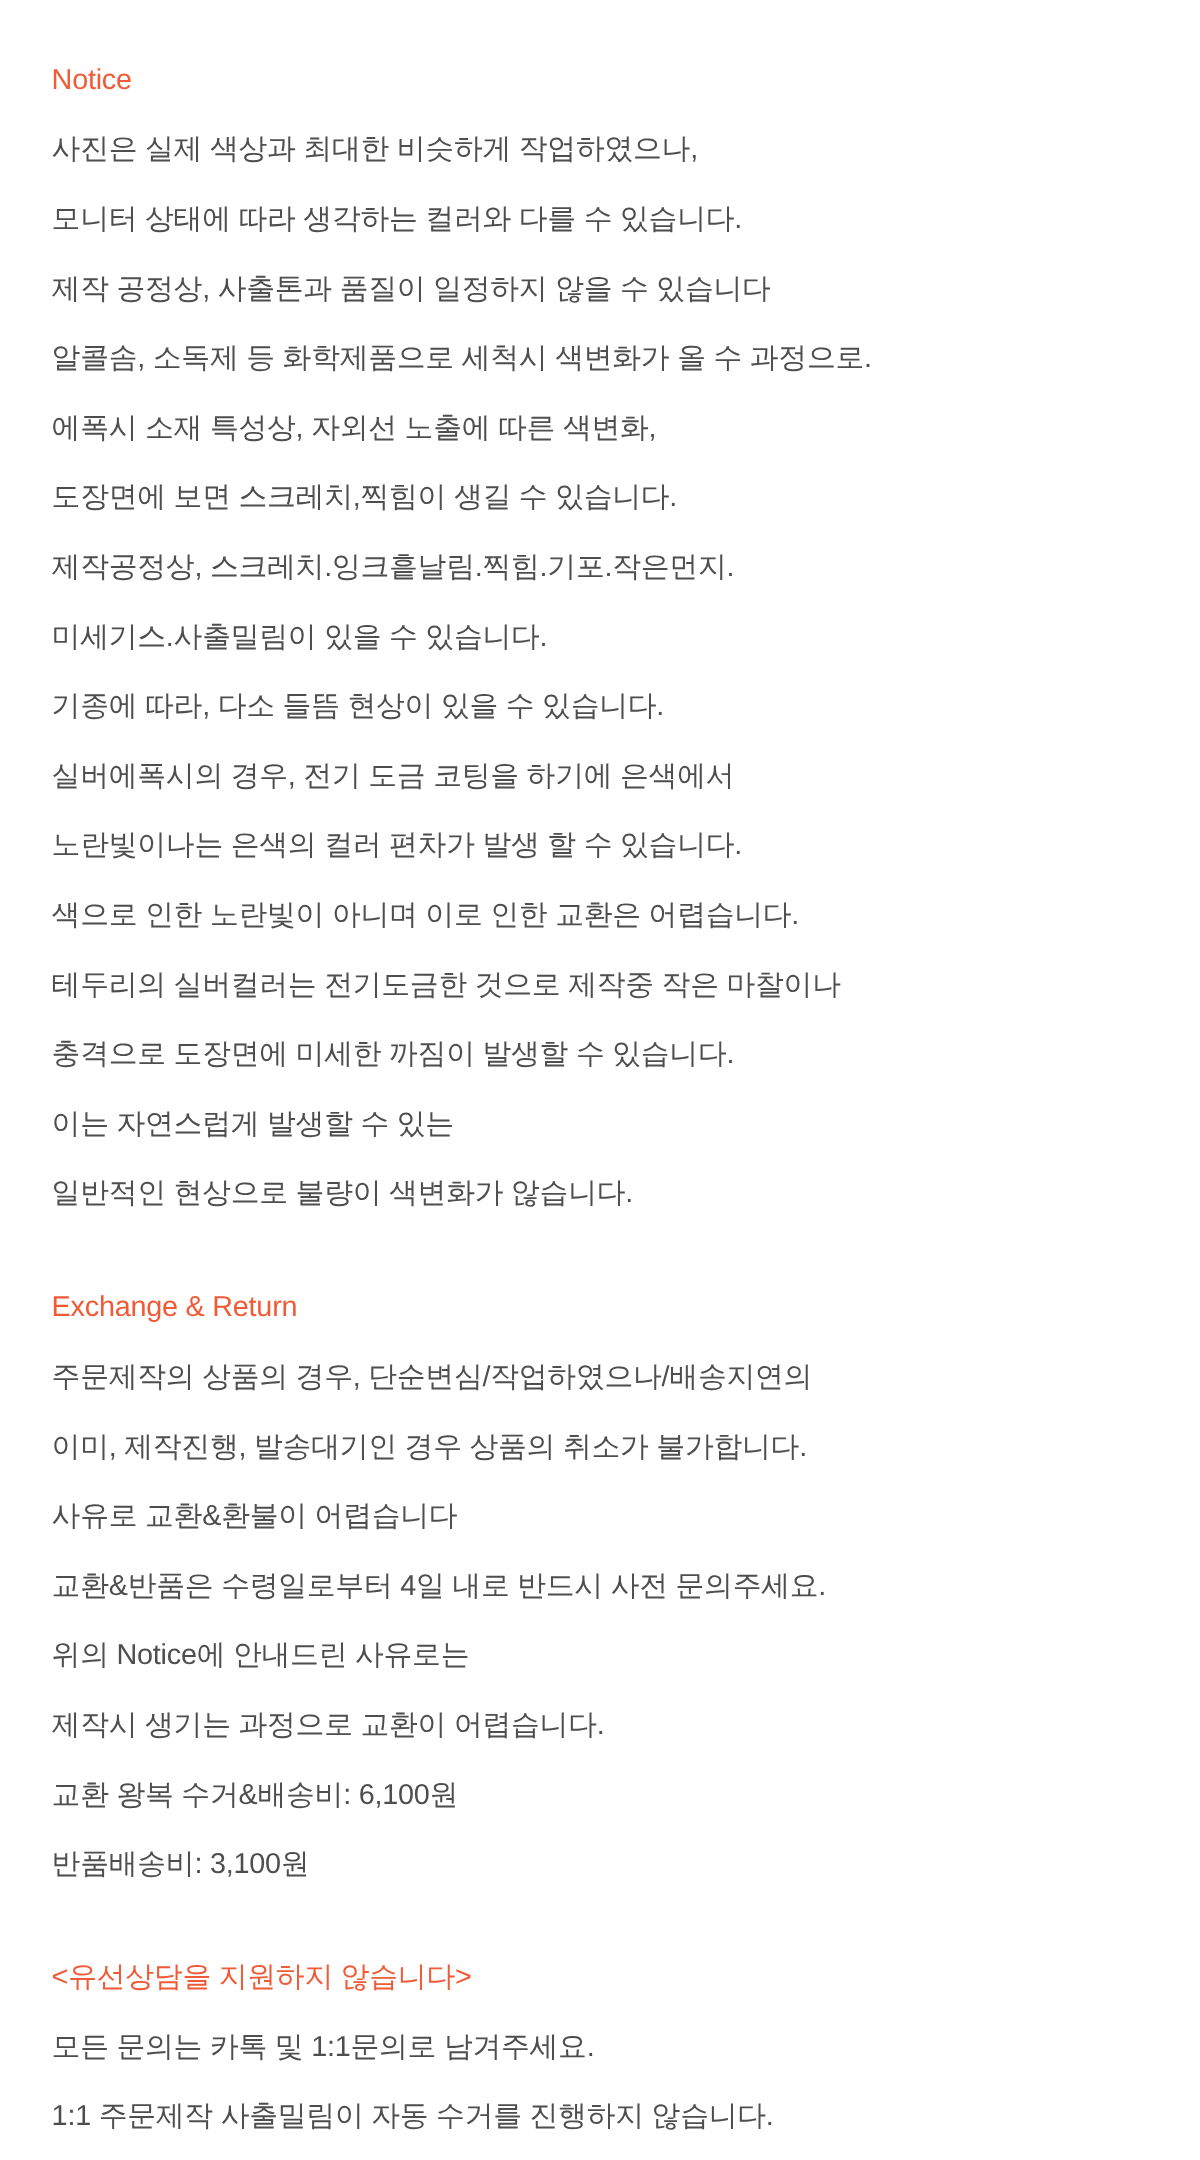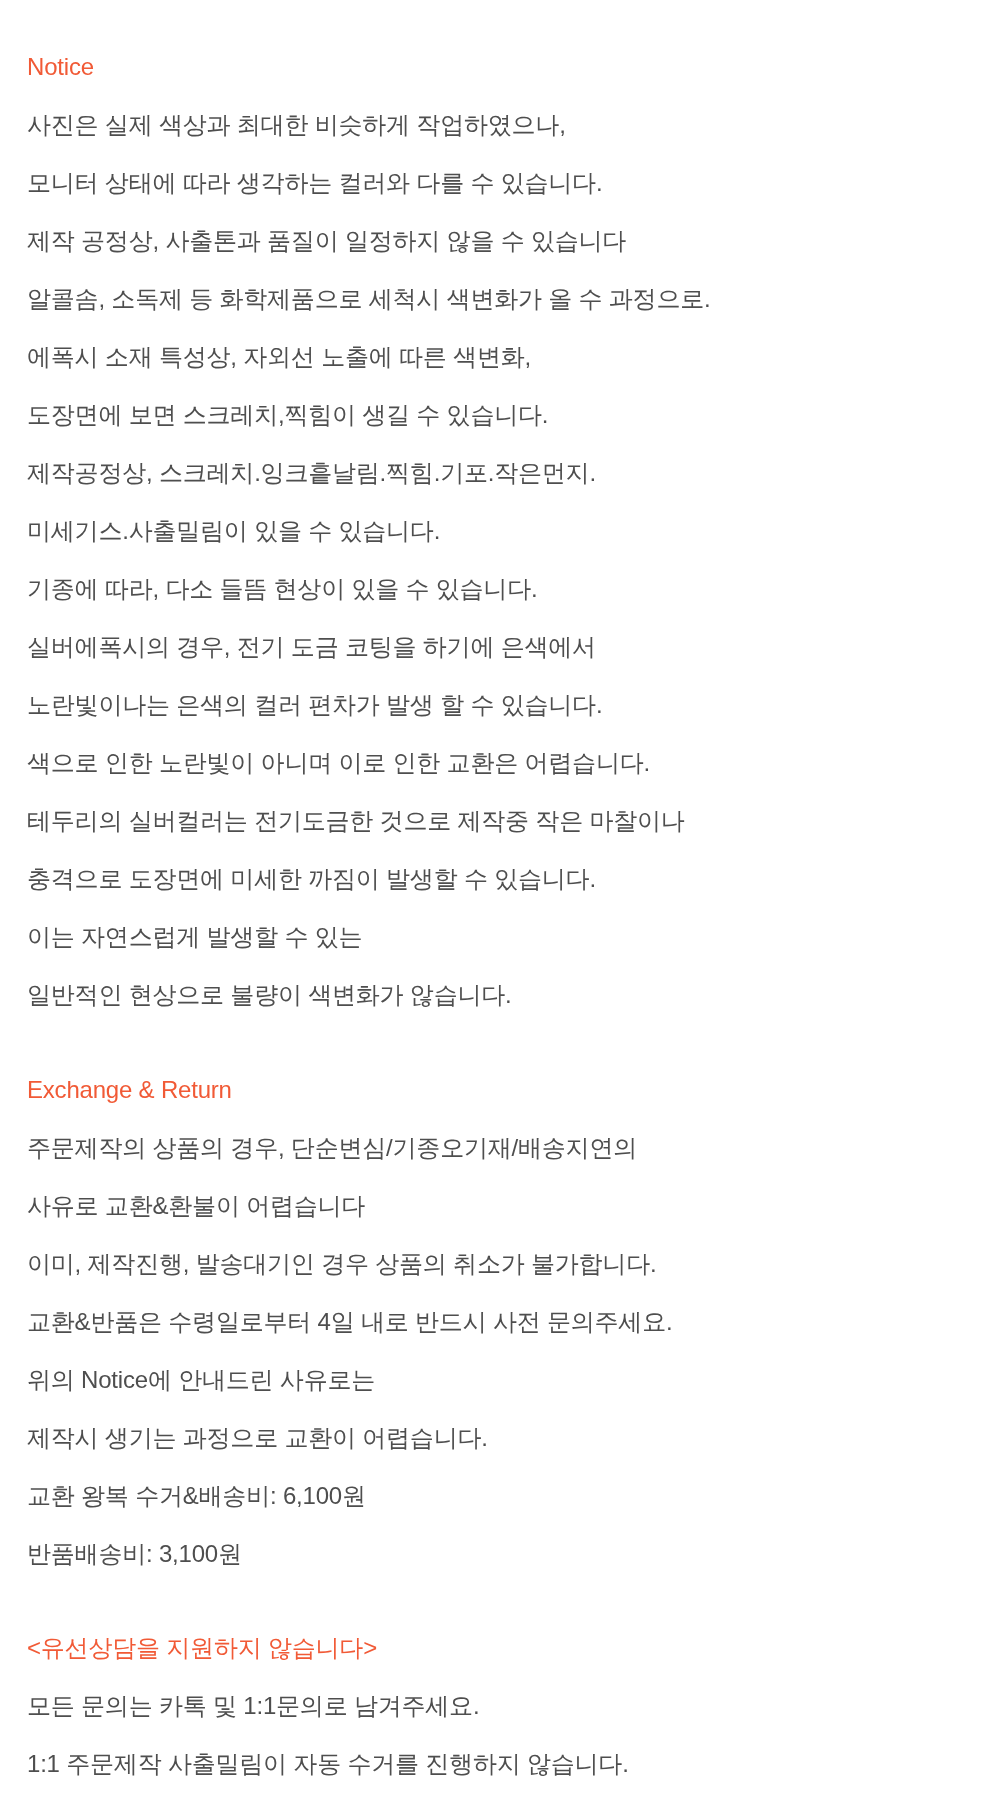--- a/index.html
+++ b/index.html
@@ -12,20 +12,21 @@
     height: 1800px;
     overflow: hidden;
     font-family: "Liberation Sans", sans-serif;
     font-weight: 300;
     color: var(--body-text, #4e4e4e);
     -webkit-font-smoothing: antialiased;
   }
   .content {
     padding: 38px 48px 0 27px;
     box-sizing: border-box;
+    margin-left: 16px;
   }
   .section-heading,
   .body-line {
     margin: 0;
     font-size: 24px;
     line-height: 58px;
     font-weight: 300;
     letter-spacing: -0.2px;
     white-space: nowrap;
   }
@@ -55,23 +56,23 @@
     <p class="body-line">노란빛이나는 은색의 컬러 편차가 발생 할 수 있습니다.</p>
     <p class="body-line">색으로 인한 노란빛이 아니며 이로 인한 교환은 어렵습니다.</p>
     <p class="body-line">테두리의 실버컬러는 전기도금한 것으로 제작중 작은 마찰이나</p>
     <p class="body-line">충격으로 도장면에 미세한 까짐이 발생할 수 있습니다.</p>
     <p class="body-line">이는 자연스럽게 발생할 수 있는</p>
     <p class="body-line">일반적인 현상으로 불량이 색변화가 않습니다.</p>
   </div>
 
   <div class="section gap-lg">
     <h2 class="section-heading">Exchange &amp; Return</h2>
-    <p class="body-line">주문제작의 상품의 경우, 단순변심/기종오기재/배송지연의</p>
+    <p class="body-line">주문제작의 상품의 경우, 단순변심/작업하였으나/배송지연의</p>
+    <p class="body-line">이미, 제작진행, 발송대기인 경우 상품의 취소가 불가합니다.</p>
     <p class="body-line">사유로 교환&amp;환불이 어렵습니다</p>
-    <p class="body-line">이미, 제작진행, 발송대기인 경우 상품의 취소가 불가합니다.</p>
     <p class="body-line">교환&amp;반품은 수령일로부터 4일 내로 반드시 사전 문의주세요.</p>
     <p class="body-line">위의 Notice에 안내드린 사유로는</p>
     <p class="body-line">제작시 생기는 과정으로 교환이 어렵습니다.</p>
     <p class="body-line">교환 왕복 수거&amp;배송비: 6,100원</p>
     <p class="body-line">반품배송비: 3,100원</p>
   </div>
 
   <div class="section gap-md">
     <h2 class="section-heading">&lt;유선상담을 지원하지 않습니다&gt;</h2>
     <p class="body-line">모든 문의는 카톡 및 1:1문의로 남겨주세요.</p>

